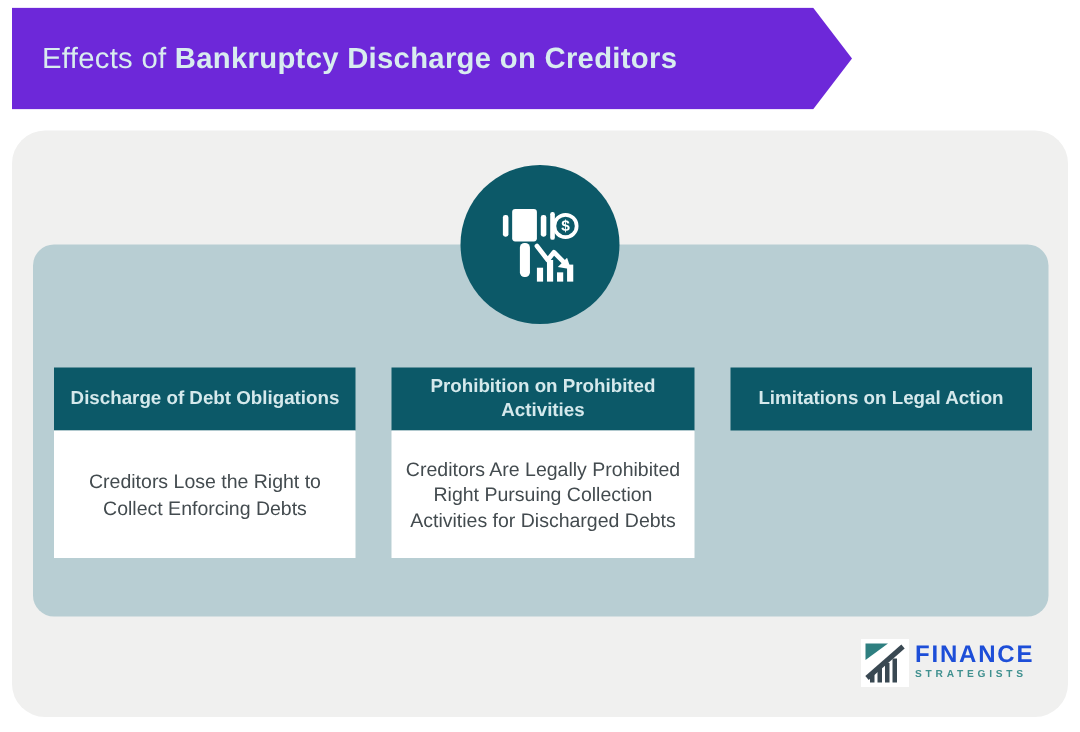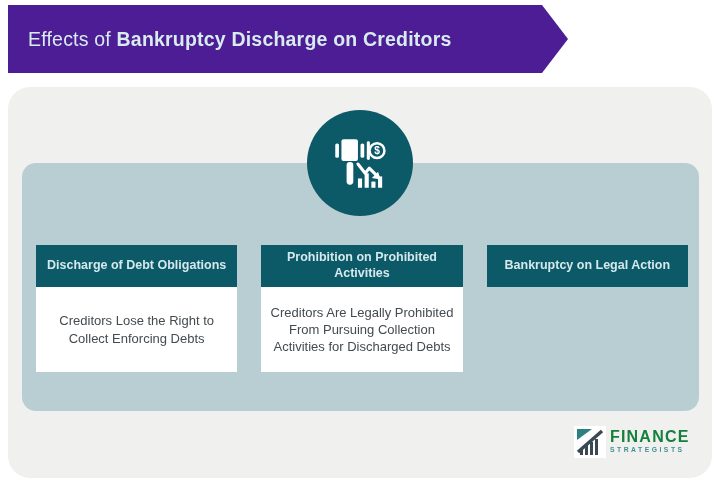--- a/index.html
+++ b/index.html
@@ -11,21 +11,21 @@
     height: 488px;
     background: #ffffff;
     overflow: hidden;
   }
 
   
   .banner {
     position: absolute;
     left: 8px; top: 5px;
     width: 560px; height: 68px;
-    background: #4c1d95;
+    background: #6d28d9;
     clip-path: polygon(0 0, 534px 0, 100% 50%, 534px 100%, 0 100%);
     display: flex;
     align-items: center;
     padding-left: 20px;
   }
   .banner-title {
     color: #d8ecef;
     font-size: 19.5px;
     letter-spacing: 0.2px;
     white-space: nowrap;
@@ -103,21 +103,21 @@
     left: 574px; top: 426px;
     display: flex;
     align-items: flex-start;
   }
   .logo-mark { width: 32px; height: 32px; }
   .logo-text { margin-left: 4px; padding-top: 3px; }
   .logo-name {
     font-size: 16px;
     font-weight: 700;
     letter-spacing: 1.2px;
-    color: #15803d;
+    color: #1d4ed8;
     line-height: 1;
   }
   .logo-sub {
     font-size: 6.8px;
     font-weight: 600;
     letter-spacing: 2.5px;
     color: #419190;
     line-height: 1;
     margin-top: 2px;
   }
@@ -161,24 +161,24 @@
     </svg>
   </div>
 
   <div class="columns">
     <div class="col">
       <div class="col-header">Discharge of Debt Obligations</div>
       <div class="col-body">Creditors Lose the Right to Collect Enforcing Debts</div>
     </div>
     <div class="col">
       <div class="col-header">Prohibition on Prohibited Activities</div>
-      <div class="col-body">Creditors Are Legally Prohibited From Pursuing Collection Activities for Discharged Debts</div>
+      <div class="col-body">Creditors Are Legally Prohibited Right Pursuing Collection Activities for Discharged Debts</div>
     </div>
     <div class="col">
-      <div class="col-header">Bankruptcy on Legal Action</div>
+      <div class="col-header">Limitations on Legal Action</div>
     </div>
   </div>
 
   <div class="logo">
     <svg class="logo-mark" viewBox="0 0 32 32">
       <rect x="0" y="0" width="32" height="32" fill="#ffffff"></rect>
       <polygon points="3,3 18,3 3,14" fill="#2e7f80"></polygon>
       <line x1="4" y1="26" x2="28" y2="5" stroke="#394852" stroke-width="3.4"></line>
       <rect x="6" y="22" width="3" height="7" fill="#394852"></rect>
       <rect x="11" y="19" width="3" height="10" fill="#394852"></rect>

